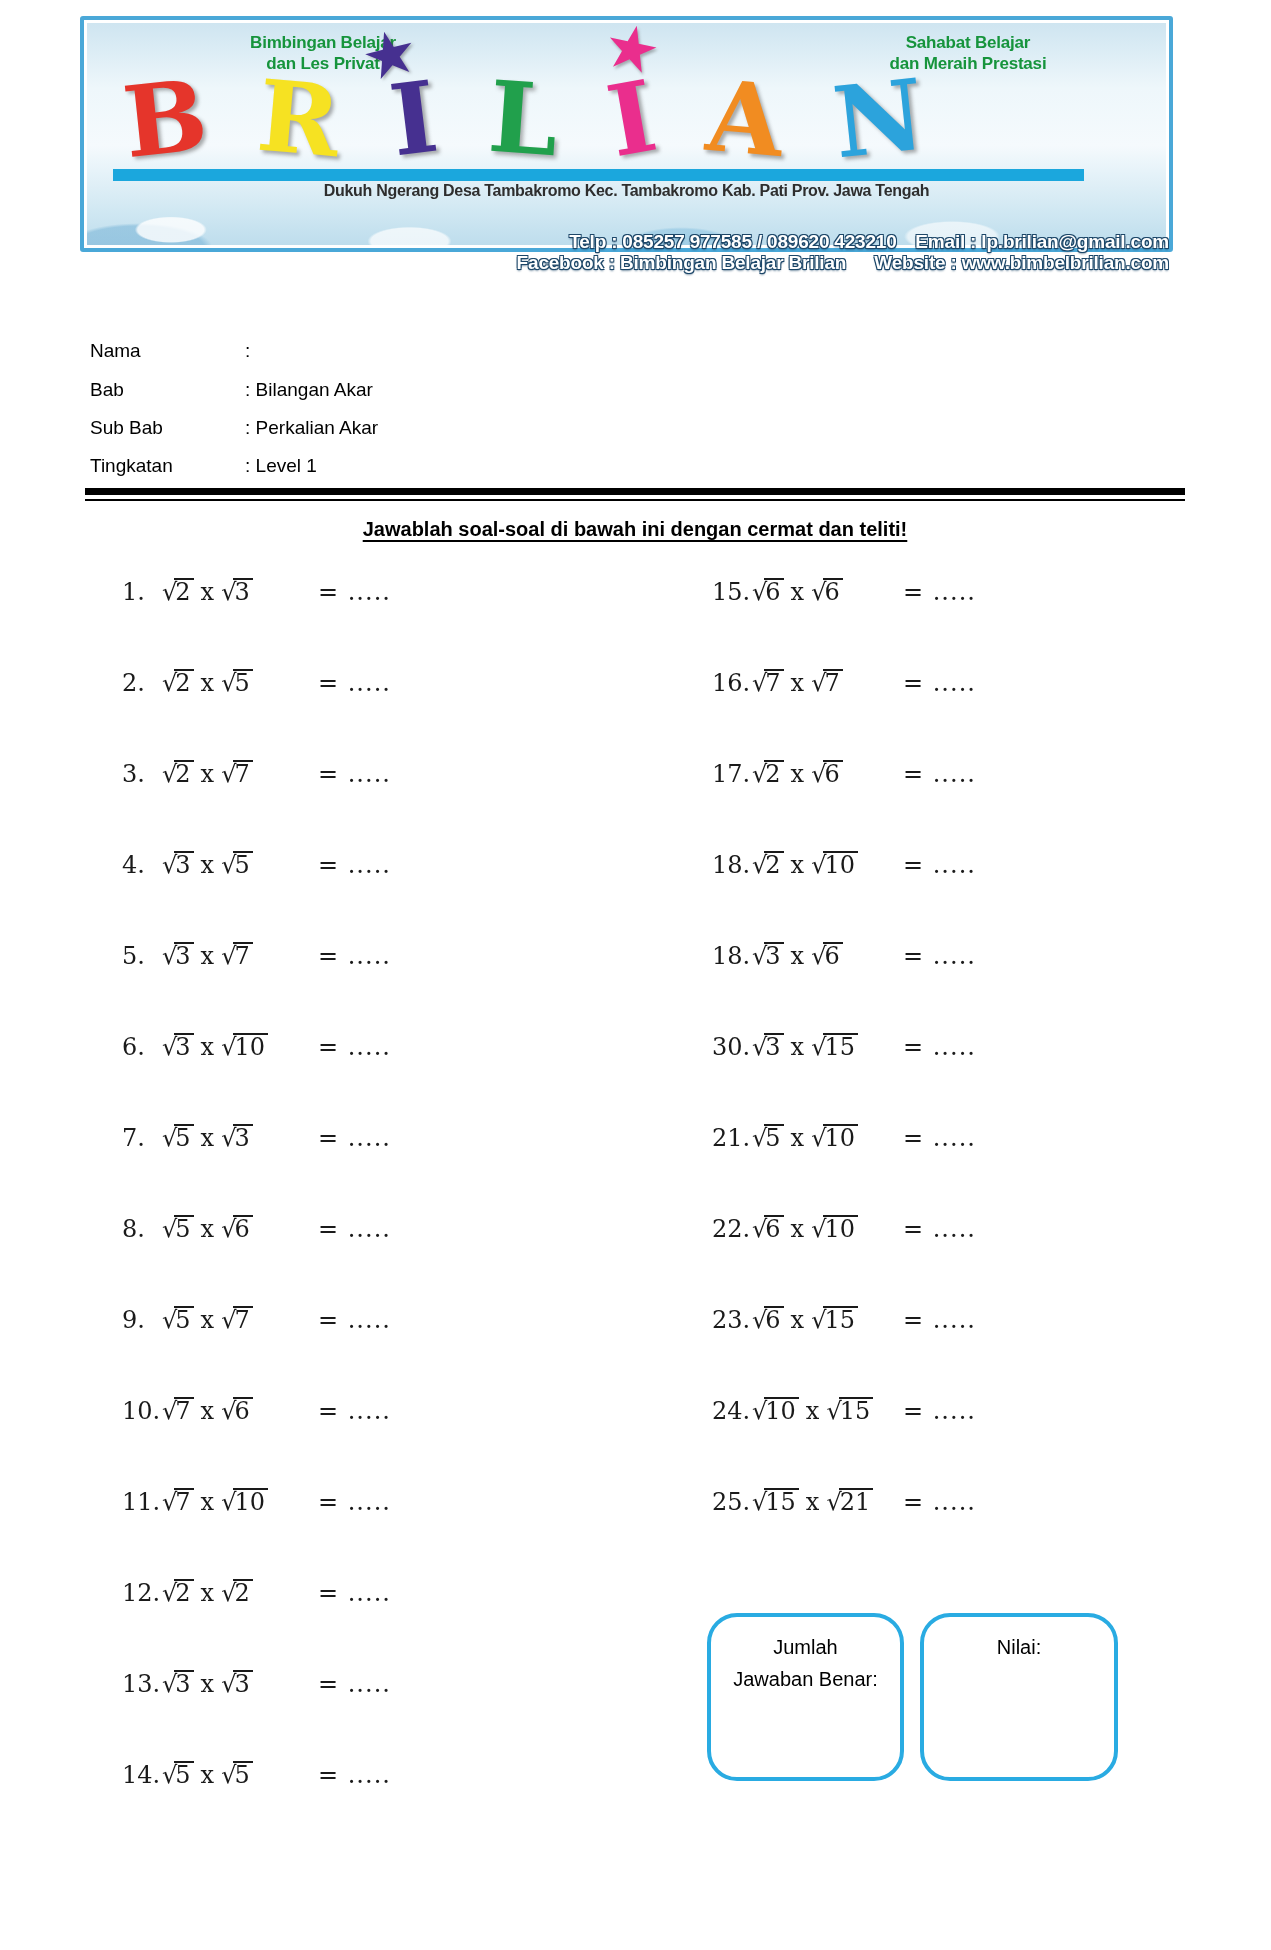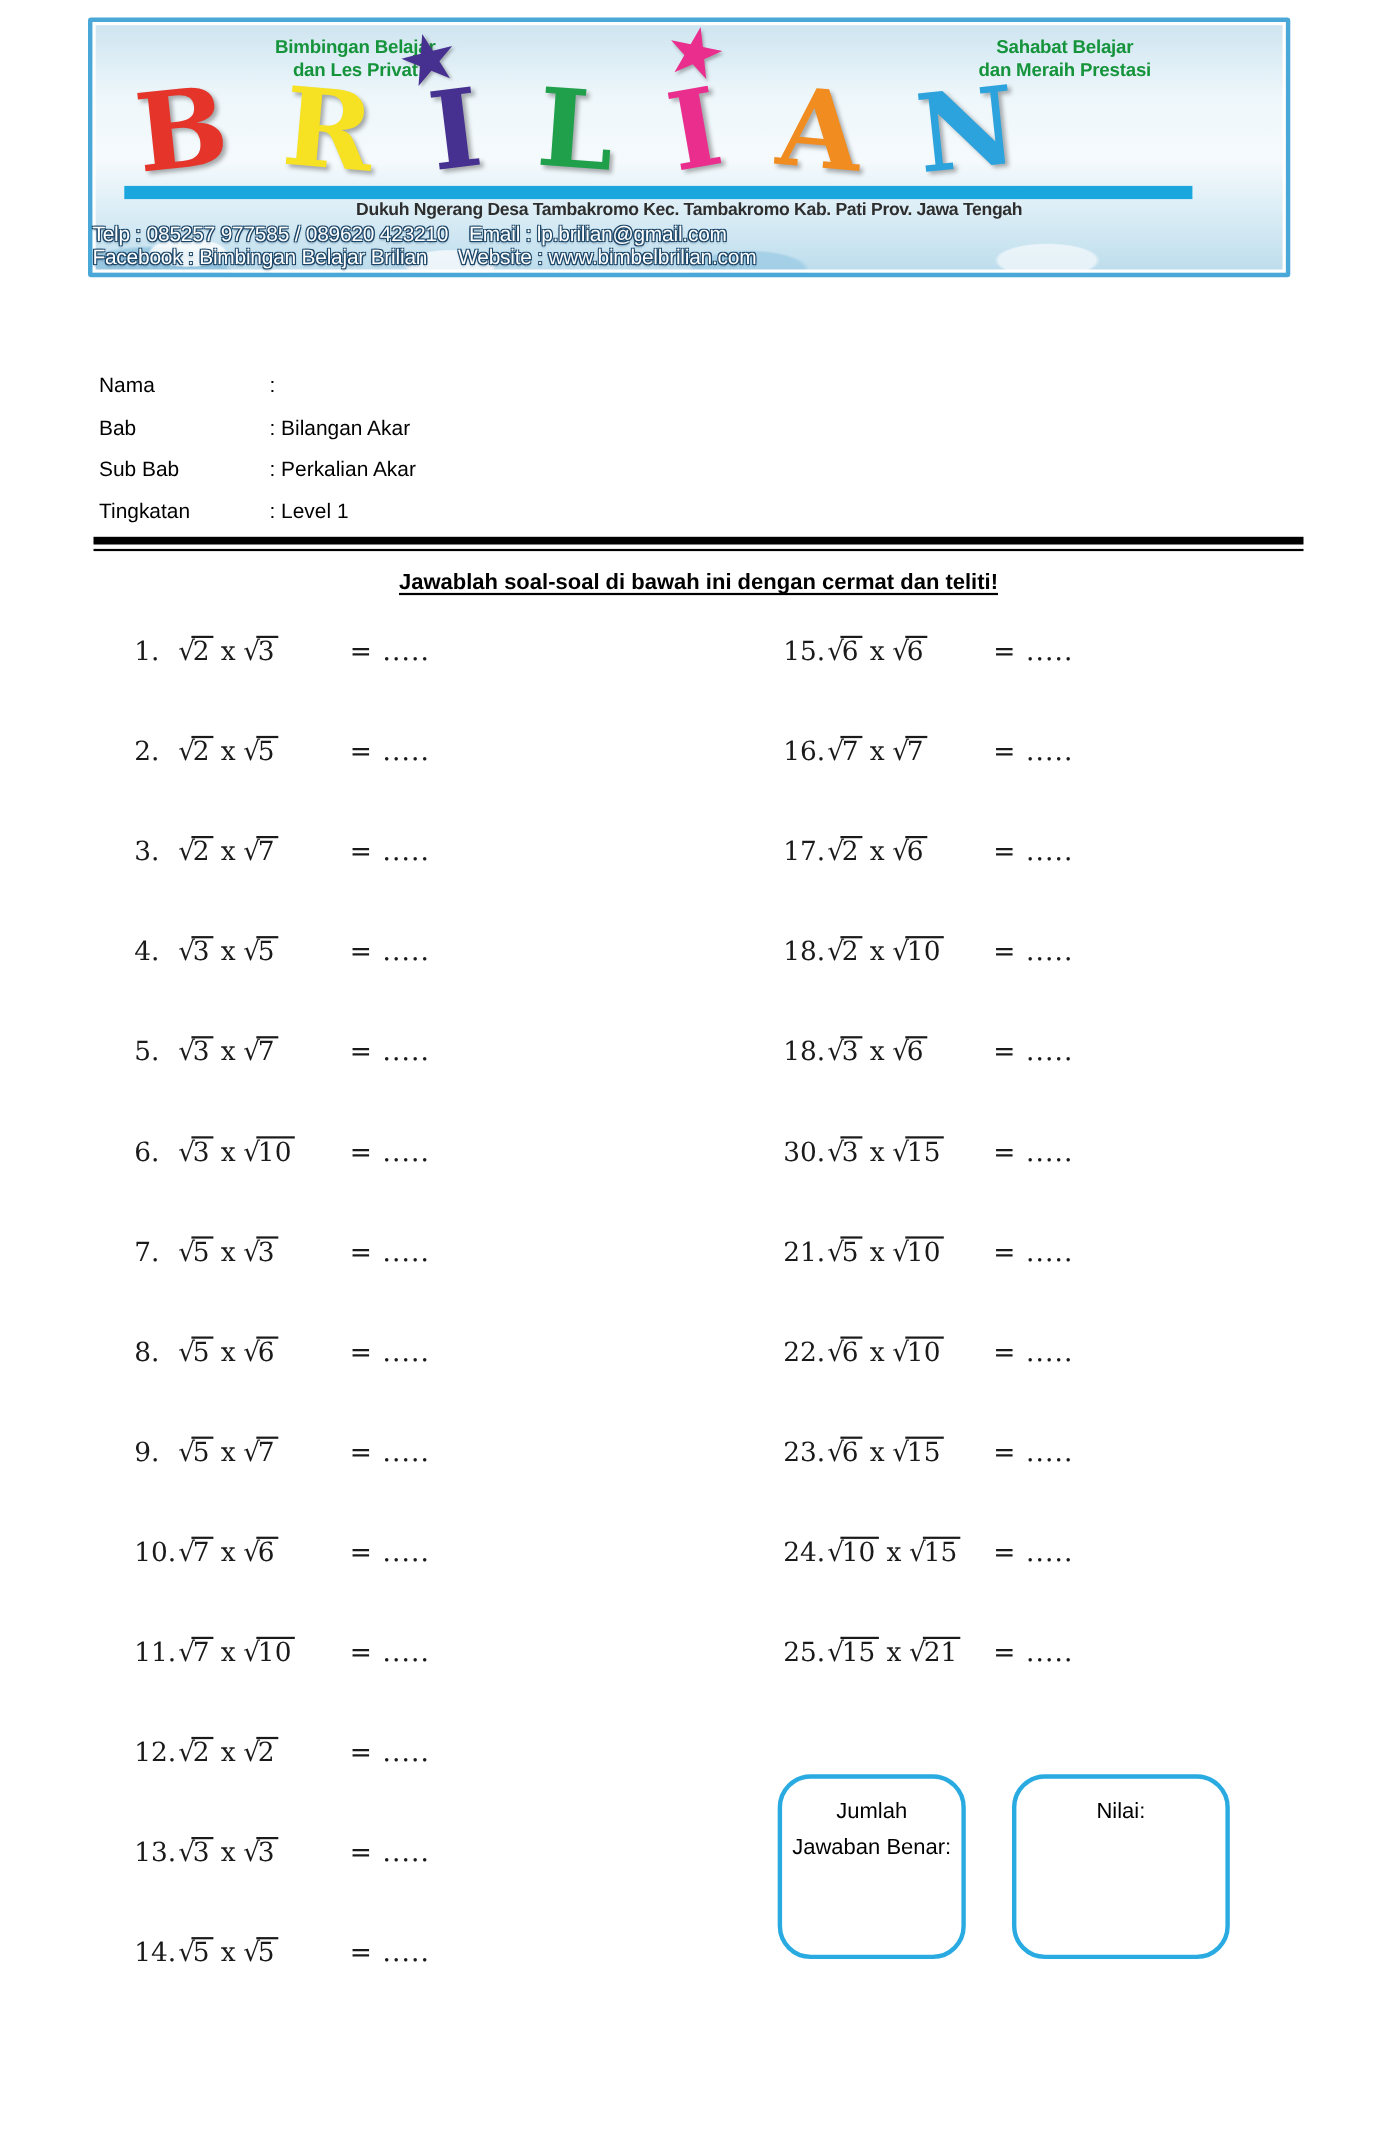--- a/index.html
+++ b/index.html
@@ -25,24 +25,24 @@
            display:flex;justify-content:space-between;align-items:flex-end;}
   .brand-letter{font-family:"DejaVu Serif",serif;font-weight:bold;font-size:98px;line-height:1;
                 display:inline-block;text-shadow:3px 3px 4px rgba(70,70,70,.45);}
   .star{position:absolute;font-size:62px;line-height:1;display:inline-block;
         text-shadow:2px 2px 3px rgba(70,70,70,.4);}
   .star.s1{left:278px;top:4px;transform:rotate(-14deg);}
   .star.s2{left:520px;top:-2px;transform:rotate(12deg);}
   .bnr-bar{position:absolute;left:29px;top:149px;width:971px;height:12px;background:#1BA7DD;}
   .bnr-addr{position:absolute;left:0;top:162px;width:100%;text-align:center;
             font-weight:bold;font-size:16px;color:#2e2e2e;letter-spacing:-.3px;}
-  .bnr-wline{position:absolute;left:0;width:100%;text-align:left;font-weight:normal;font-size:19px;
+  .bnr-wline{position:absolute;left:0;width:100%;text-align:right;font-weight:bold;font-size:19px;
              line-height:1.05;color:#ffffff;letter-spacing:-.2px;
              text-shadow:-1px -1px 0 #1c4668,1px -1px 0 #1c4668,-1px 1px 0 #1c4668,1px 1px 0 #1c4668,
-                         0 2px 2px rgba(28,70,104,.6);}
+                         0 2px 2px rgba(28,70,104,.6);margin-top:28px;}
   .bnr-wline.l1{top:184px;}
   .bnr-wline.l2{top:205px;}
 
   
   .title{position:absolute;left:0;top:278px;width:100%;margin:0;text-align:center;
          font-size:30px;font-weight:bold;letter-spacing:-.5px;color:#000;}
   .form-row{position:absolute;left:90px;height:28px;font-size:19px;font-weight:normal;color:#000;}
   .form-label{display:inline-block;width:155px;}
   .form-row.r0{top:340px;} .form-row.r1{top:379px;} .form-row.r2{top:417px;} .form-row.r3{top:455px;}
   .divider{position:absolute;left:85px;top:488px;width:1100px;height:4px;
@@ -64,21 +64,21 @@
   .rt{white-space:nowrap;}
   .rsign{letter-spacing:0;}
   .rad{display:inline-block;border-top:2px solid #1a1a1a;margin-left:-3px;
        padding:0 3px 0 1px;line-height:1.08;}
   .mul{margin:0 7px;}
 
   
   .scorebox{position:absolute;top:1613px;height:168px;border:4px solid #29ABE2;border-radius:30px;
             background:#fff;text-align:center;font-size:20px;line-height:1.6;color:#000;
             padding-top:14px;box-sizing:border-box;}
-  .scorebox.b1{left:707px;width:171px;}
+  .scorebox.b1{left:707px;width:197px;}
   .scorebox.b2{left:920px;width:198px;}
 </style>
 </head>
 <body>
 
 <div class="page">
 
   <div class="banner">
     <div class="slogan left">
       <div>Bimbingan Belajar</div>

